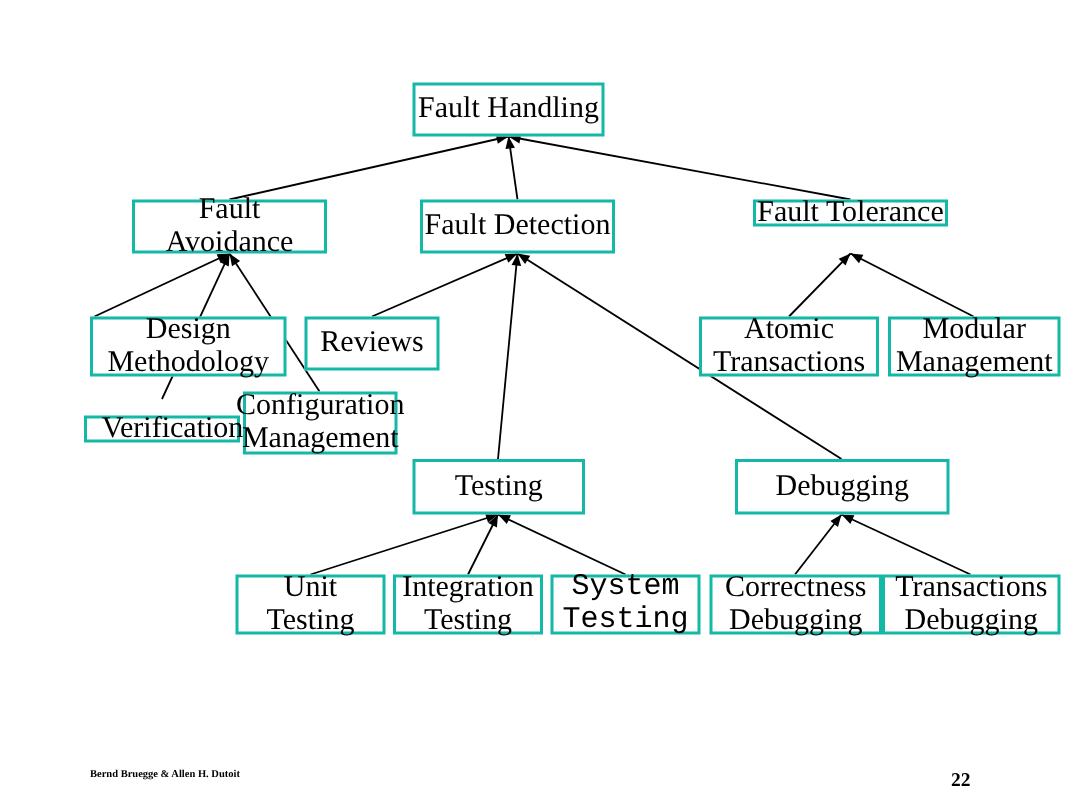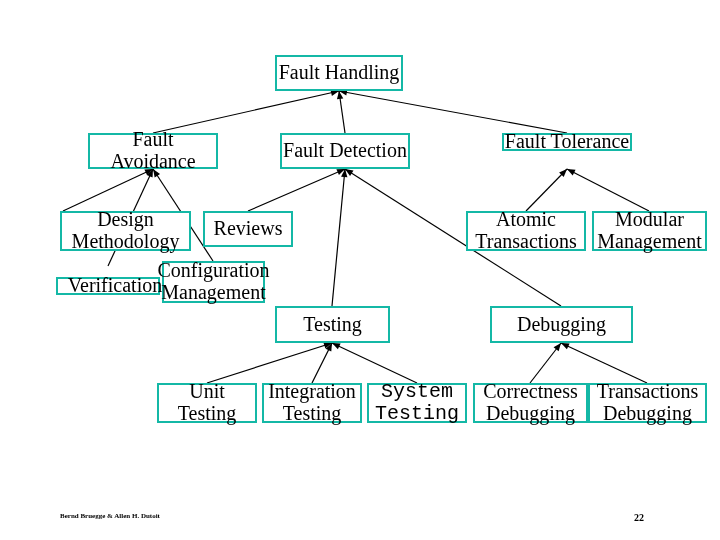--- a/index.html
+++ b/index.html
@@ -72,21 +72,21 @@
     font-size: 7px;
     font-family: "Liberation Serif", serif;
     font-weight: bold;
     color: #000000;
     white-space: nowrap;
   }
   .footer-right {
     position: absolute;
     left: 634px;
     top: 512px;
-    font-size: 10px;
+    font-size: 13px;
     font-family: "Liberation Serif", serif;
     font-weight: bold;
     color: #000000;
     white-space: nowrap;
   }
 </style>
 </head>
 <body>
 
 <div id="slide">

